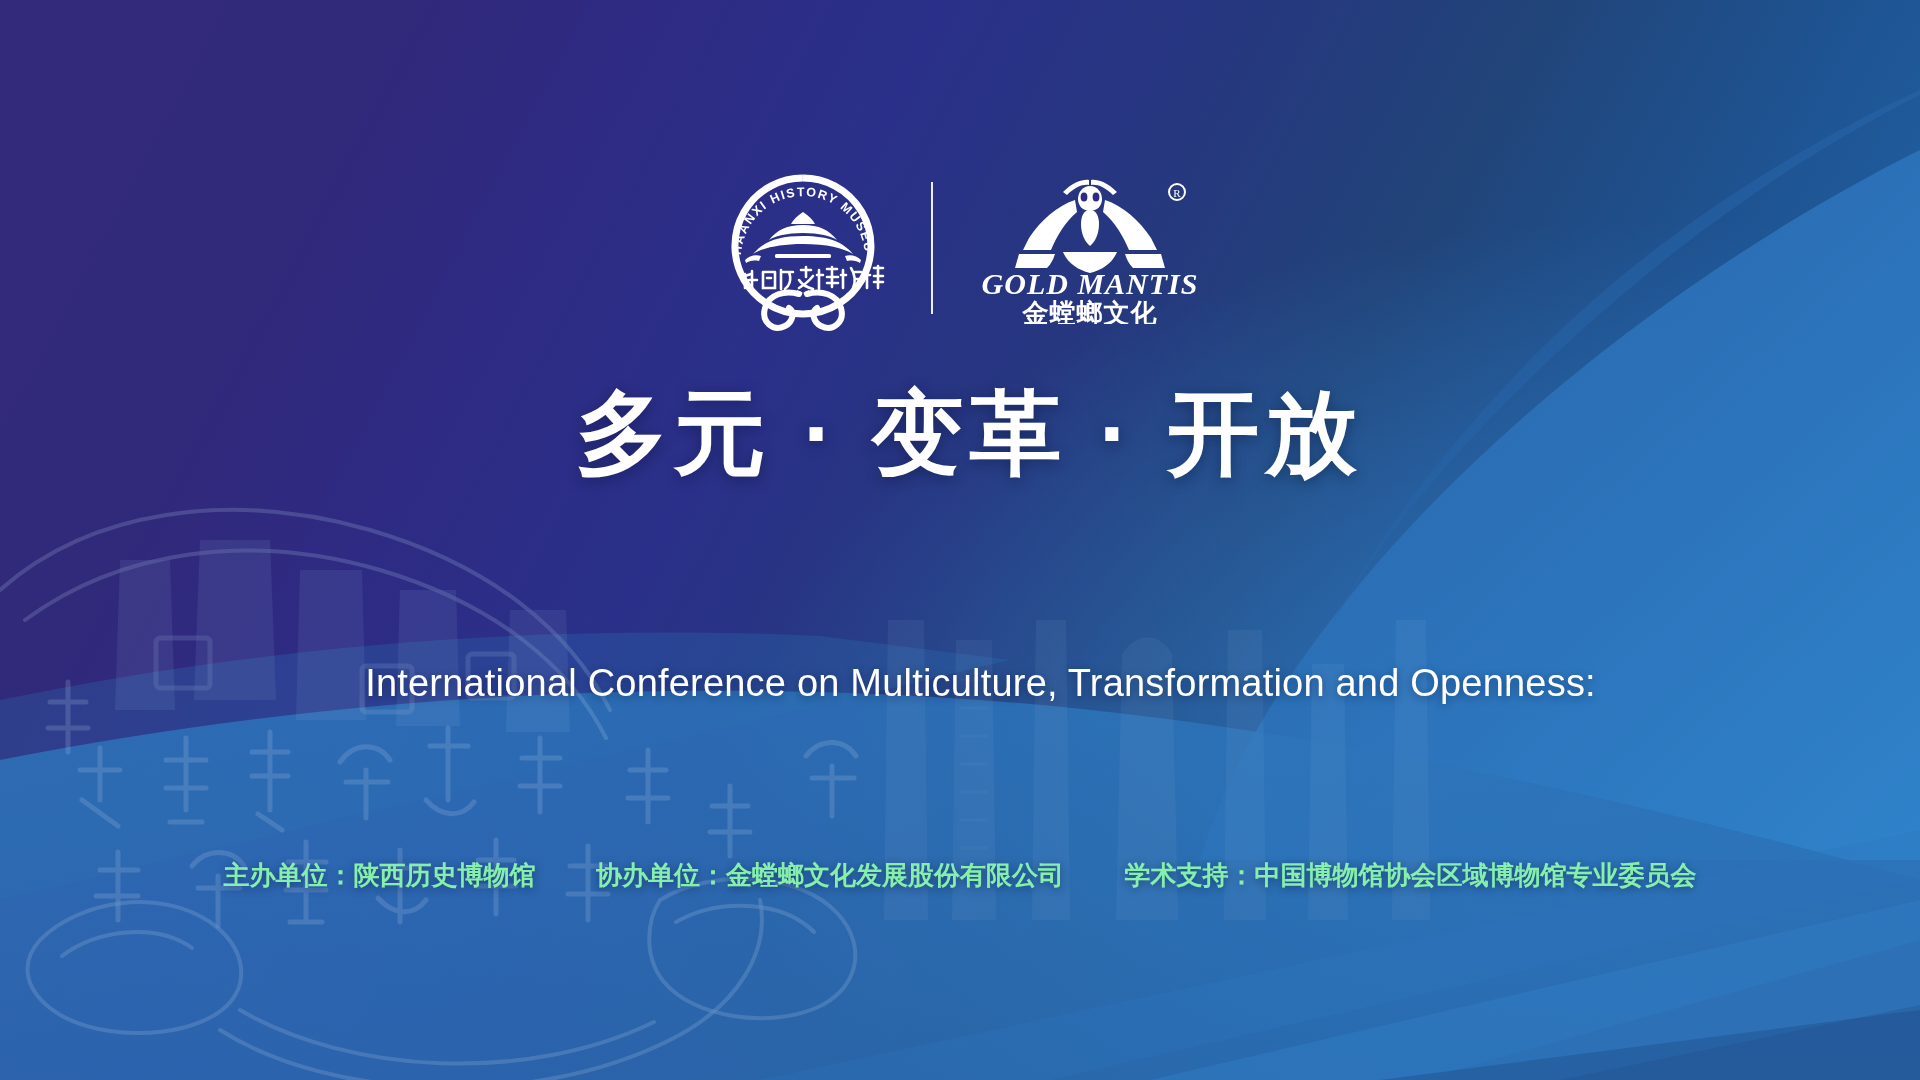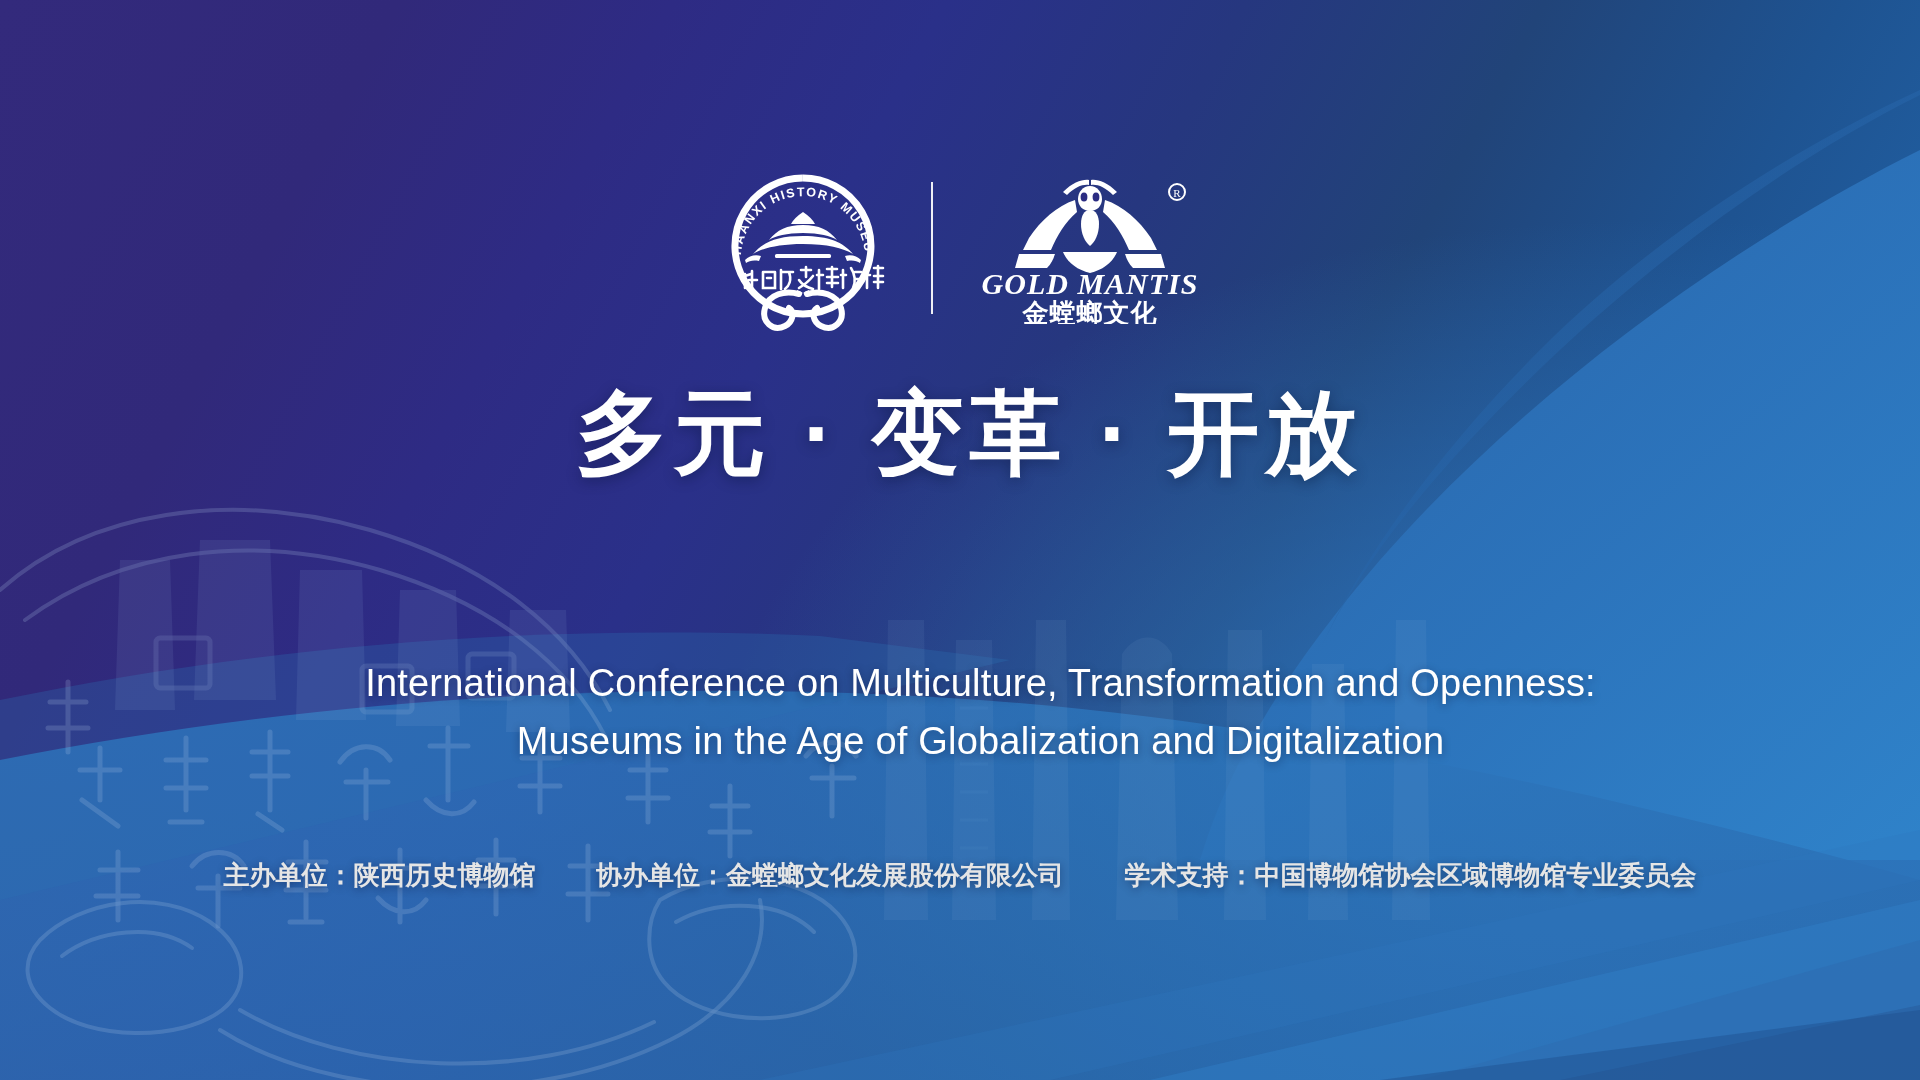--- a/index.html
+++ b/index.html
@@ -128,21 +128,21 @@
     letter-spacing: .2px;
     text-shadow: 0 2px 9px rgba(6,14,48,.42);
   }
   .subtitle-en div { white-space: nowrap; margin-left: 41px; }
 
   .orgs {
     position: absolute;
     left: 0; right: 0;
     top: 858px;
     text-align: center;
-    color: #e5e5e5;
+    color: #86efac;
     font-size: 26px;
     font-weight: 700;
     white-space: nowrap;
     text-shadow: 0 2px 8px rgba(6,14,48,.45);
   }
   .orgs .org-item { display: inline-block; }
   .orgs .org-gap { display: inline-block; width: 46px; }
 </style>
 </head>
 <body>
@@ -363,21 +363,20 @@
         <text x="111" y="150" text-anchor="middle" fill="#ffffff" font-family="'DejaVu Sans', sans-serif" font-size="26" font-weight="700" letter-spacing="1">金螳螂文化</text>
       </svg>
     </div>
   </div>
 
   <div class="title-cn-1">多元 · 变革 · 开放</div>
 
 
   <div class="subtitle-en">
     <div>International Conference on Multiculture, Transformation and Openness:</div>
-    <div>Museums in the Age of Globalization and Digitalization</div>
   </div>
 
   <div class="orgs">
     <span class="org-item">主办单位：陕西历史博物馆</span>
     <span class="org-gap"></span>
     <span class="org-item">协办单位：金螳螂文化发展股份有限公司</span>
     <span class="org-gap"></span>
     <span class="org-item">学术支持：中国博物馆协会区域博物馆专业委员会</span>
   </div>
 

